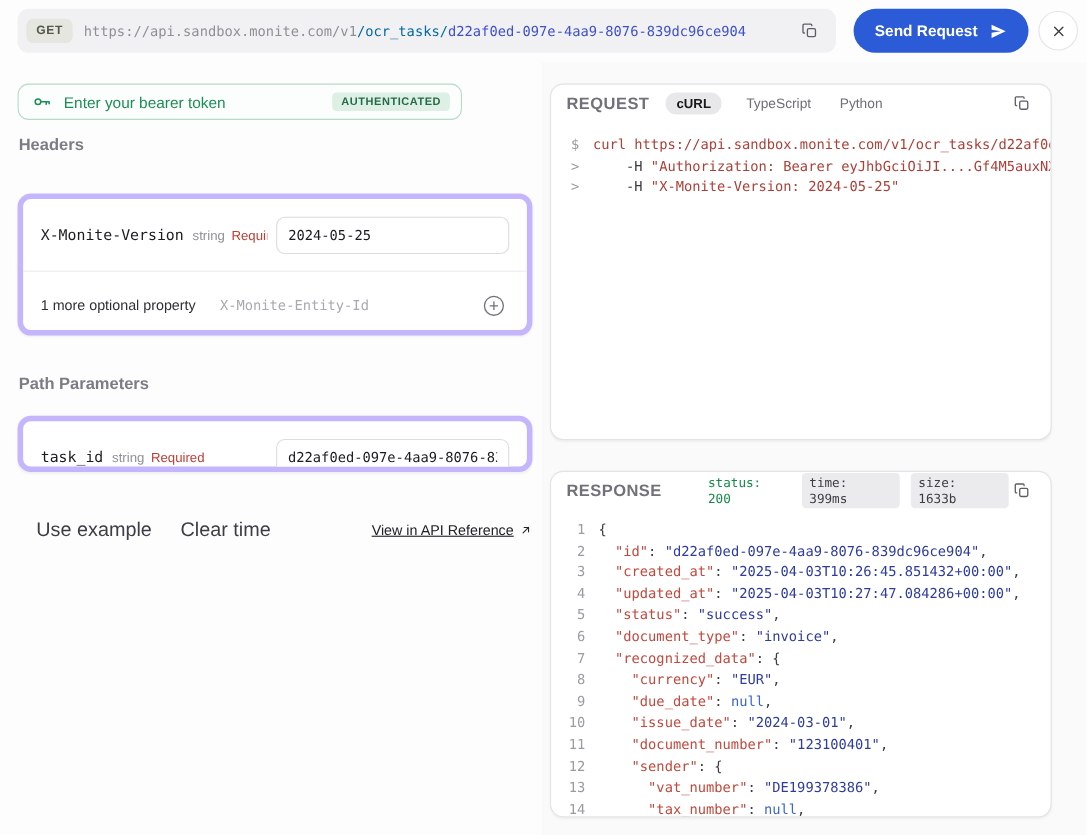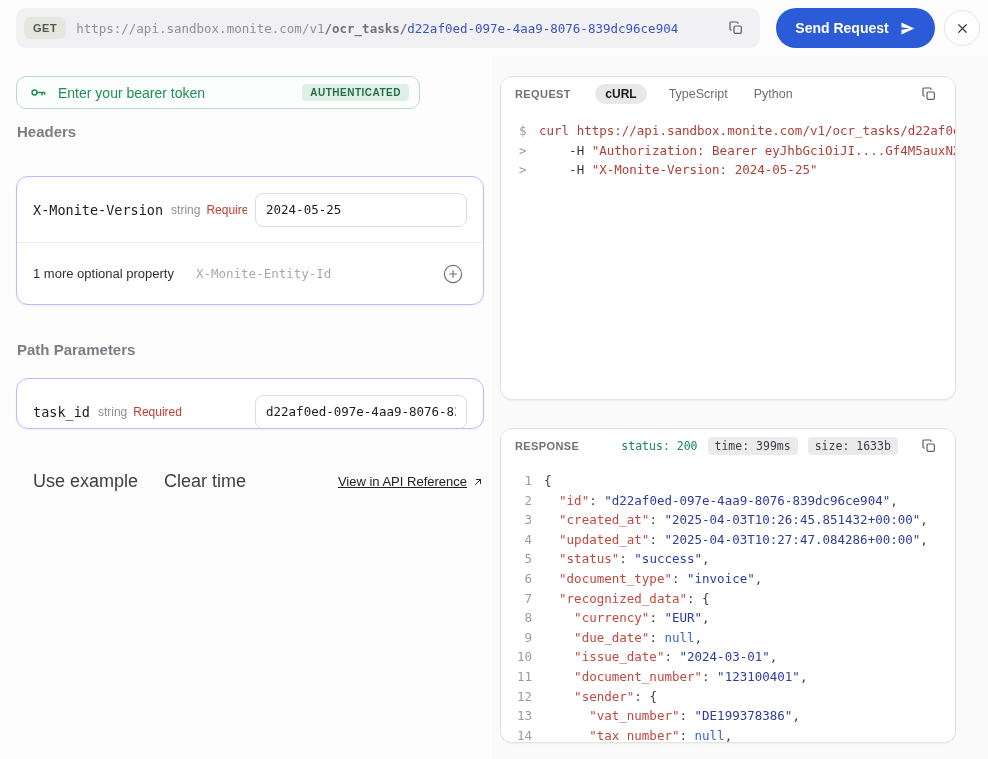--- a/index.html
+++ b/index.html
@@ -7,37 +7,37 @@
   body { font-family:"Liberation Sans",sans-serif; background:#fdfdfe; position:relative; color:#1b1b20; }
 
   .right-bg { position:absolute; left:492px; top:56px; width:496px; height:703px; background:#fafafb; }
 
   
   .topbar { position:absolute; left:0; top:0; width:988px; height:56px; background:#fdfdfe; }
   .url-pill { position:absolute; left:16px; top:8px; width:744px; height:40px; background:#f1f1f4; border-radius:10px; display:flex; align-items:center; padding:0 12px 0 8px; cursor:text; }
   .method-badge { background:#e4e6df; color:#50594a; font-size:11px; font-weight:700; letter-spacing:.5px; padding:5px 9px; border-radius:6px; cursor:pointer; }
   .url-text { font-family:"DejaVu Sans Mono",monospace; font-size:12.5px; white-space:nowrap; }
   .url-base { color:#8f8f98; margin-left:10px; }
-  .url-path { color:#737373; font-weight:700;text-align:center; }
+  .url-path { color:#0369a1; font-weight:400;text-align:center; }
   .url-id { color:#3d50cc; font-weight:500; }
   .icon-btn { background:none; border:none; display:flex; align-items:center; justify-content:center; cursor:pointer; padding:4px; }
   .url-copy { margin-left:auto; }
   .send-btn { position:absolute; left:776px; top:8px; width:159px; height:40px; border:none; border-radius:22px; background:#2b5bd7; color:#fff; font-family:"Liberation Sans",sans-serif; font-size:14px; font-weight:700; display:flex; align-items:center; justify-content:center; gap:10px; cursor:pointer; }
   .close-btn { position:absolute; left:944px; top:10px; width:36px; height:36px; border-radius:50%; background:#fff; border:1px solid #e4e4e7; display:flex; align-items:center; justify-content:center; cursor:pointer; }
 
   
   .auth-box { position:absolute; left:16px; top:76px; width:404px; height:33px; border:1px solid #b7dcc5; border-radius:10px; background:#fcfefd; display:flex; align-items:center; padding:0 10px 0 12px; cursor:pointer; }
   .auth-label { color:#1d8f55; font-size:14px; font-weight:500; margin-left:10px; }
   .auth-badge { margin-left:auto; background:#def0e5; color:#256b47; font-size:10px; font-weight:700; letter-spacing:.5px; padding:3px 8px; border-radius:4px; }
 
   .section-title { position:absolute; left:17px; font-size:15px; font-weight:700; color:#7c7c85; }
   .title-headers { top:123px; }
   .title-path { top:341px; }
 
-  .card { position:absolute; left:16px; width:468px; background:#fff; border:1px solid #c4b5fd; border-radius:12px; box-shadow:0 1px 2px rgba(20,20,25,.05); overflow:hidden; }
+  .card { position:absolute; left:16px; width:468px; background:#fff; border:5px solid #c4b5fd; border-radius:12px; box-shadow:0 1px 2px rgba(20,20,25,.05); overflow:hidden; }
   .card-headers { top:176px; height:129px; }
   .card-path { top:378px; height:51px; }
   .param-row { display:flex; align-items:center; padding:0 16px; height:65px; }
   .param-name { font-family:"DejaVu Sans Mono",monospace; font-size:13.5px; color:#1b1b20; white-space:nowrap; }
   .param-type { font-size:12px; color:#909099; margin-left:8px; }
   .param-req { font-size:12px; color:#c03d33; margin-left:6px; flex:1; white-space:nowrap; overflow:hidden; margin-right:8px; }
   .param-input { width:212px; height:34px; border:1px solid #dcdce1; border-radius:8px; padding:0 10px; font-family:"DejaVu Sans Mono",monospace; font-size:12.5px; color:#1b1b20; background:#fff; flex-shrink:0; white-space:nowrap; overflow:hidden; }
   .optional-row { display:flex; align-items:center; padding:0 16px; height:62px; border-top:1px solid #ececef; cursor:pointer; }
   .optional-label { font-size:13px; color:#2f2f36; white-space:nowrap; }
   .optional-placeholder { font-family:"DejaVu Sans Mono",monospace; font-size:12.5px; color:#a9a9b1; margin-left:22px; white-space:nowrap; }
@@ -48,21 +48,21 @@
   .fl-use { margin-left:17px; }
   .fl-clear { margin-left:26px; }
   .view-ref { margin-left:auto; display:flex; align-items:center; gap:5px; cursor:pointer; }
   .view-ref span { font-size:13px; font-weight:500; color:#202027; text-decoration:underline; }
 
   
   .panel { position:absolute; left:500px; width:456px; background:#fff; border:1px solid #e4e4e7; border-radius:12px; box-shadow:0 1px 2px rgba(20,20,25,.05); overflow:hidden; }
   .panel-request { top:76px; height:324px; }
   .panel-response { top:428px; height:315px; }
   .panel-header { height:34px; display:flex; align-items:center; padding:0 14px; }
-  .panel-title { font-size:11px; font-weight:700; letter-spacing:.4px; color:#71717a; }
+  .panel-title { font-size:15px; font-weight:700; letter-spacing:.4px; color:#71717a; }
   .tabs { display:flex; align-items:center; gap:18px; margin-left:auto; margin-right:96px; }
   .tab { background:none; border:none; font-family:"Liberation Sans",sans-serif; font-size:12.5px; color:#6f6f78; cursor:pointer; padding:3px 4px; }
   .tab.active { background:#e8e8eb; border-radius:99px; padding:3px 10px; font-size:12px; font-weight:700; color:#18181b; }
   .resp-meta { display:flex; align-items:center; gap:10px; margin-left:42px; font-family:"DejaVu Sans Mono",monospace; font-size:11.5px; }
   .resp-status { color:#168a4c; }
   .resp-badge { background:#ebebee; color:#3c3c43; padding:2px 7px; border-radius:4px; }
   .panel-copy { margin-left:auto; }
 
   .code { font-family:"DejaVu Sans Mono",monospace; font-size:12.5px; line-height:19.6px; }
   .code-line { white-space:pre; height:19.6px; overflow:hidden; }

